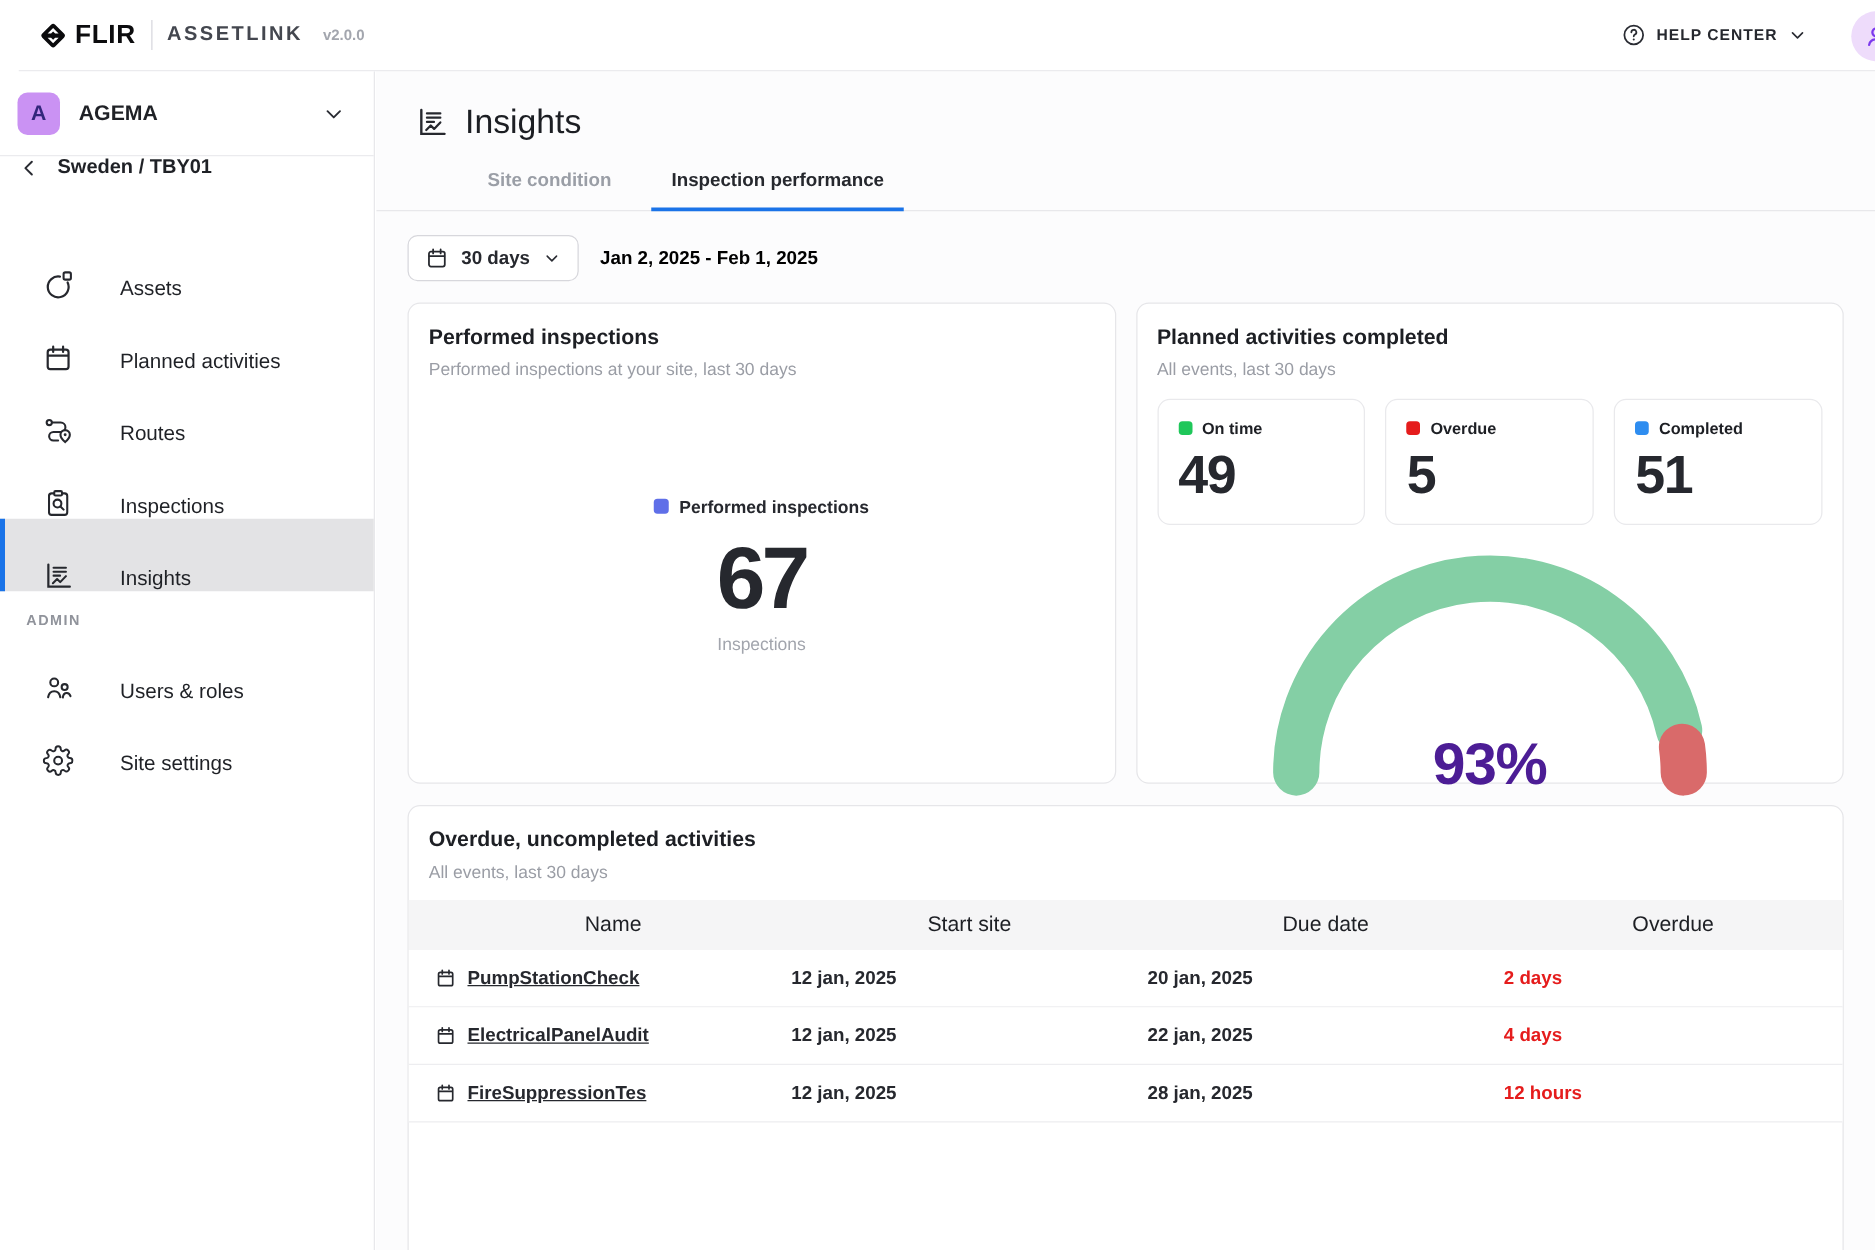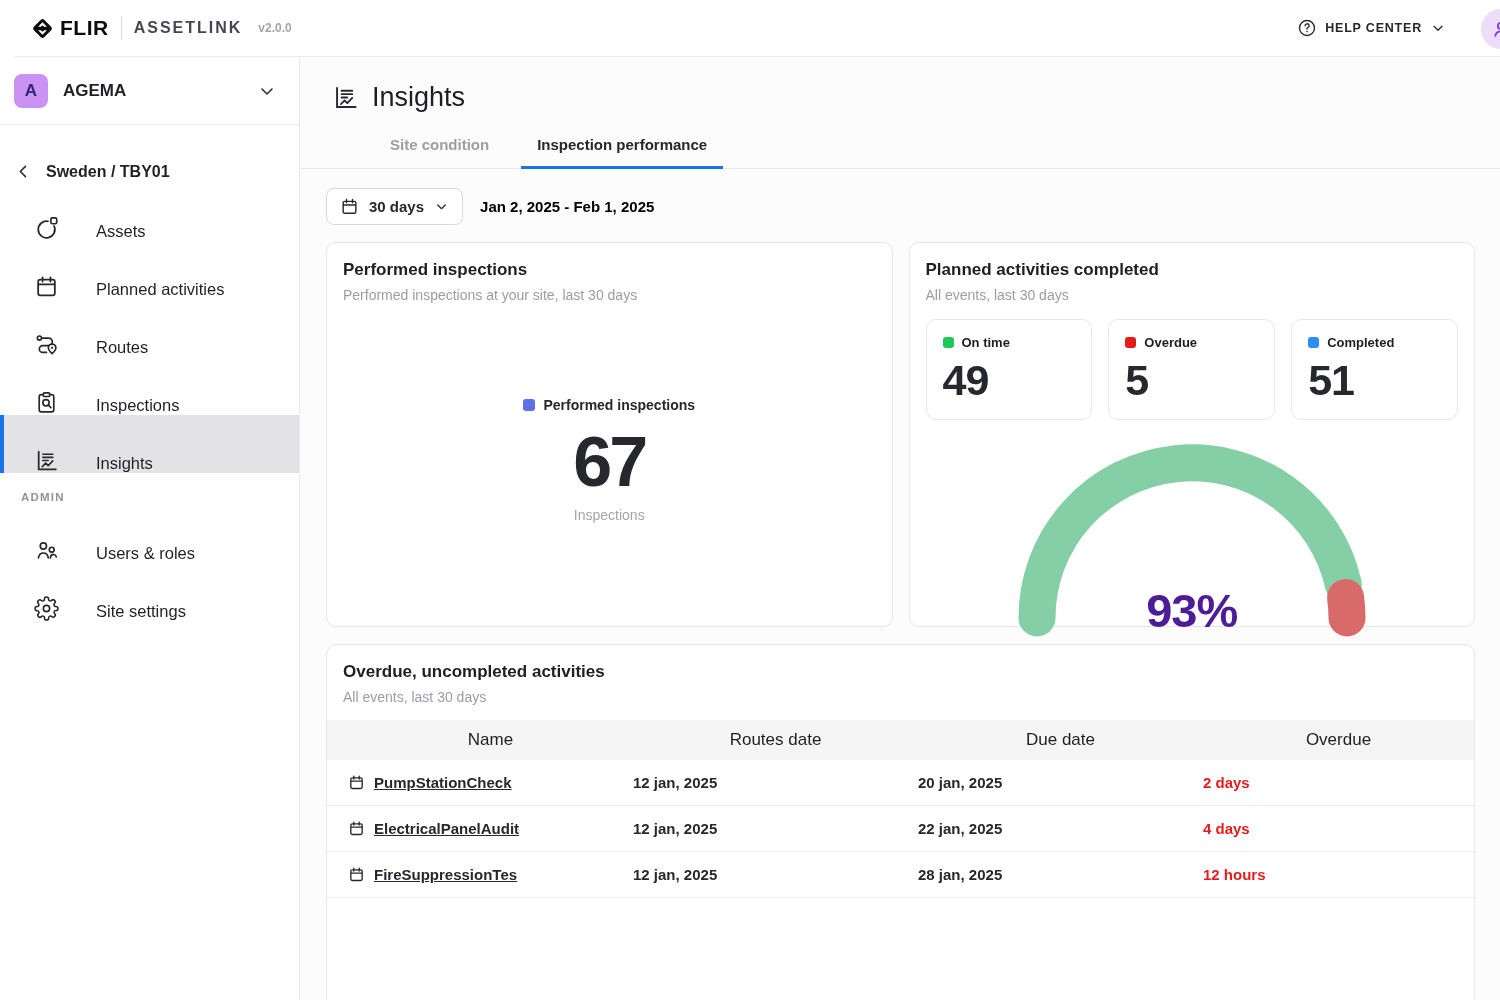--- a/index.html
+++ b/index.html
@@ -36,21 +36,21 @@
   }
   .org-row {
     height:68px; display:flex; align-items:center; padding:0 22px 0 14px;
     border-bottom:1px solid #ebebee; cursor:pointer;
   }
   .org-badge {
     width:34px; height:34px; border-radius:8px; background:#ca92f3; color:#33267b;
     font-size:17px; font-weight:700; display:flex; align-items:center; justify-content:center;
   }
   .org-name { font-size:17px; font-weight:600; margin-left:15px; flex:1; color:#1f2126;}
-  .site-row { height:56px; display:flex; align-items:flex-end; padding:0 14px; cursor:pointer; }
+  .site-row { height:56px; display:flex; align-items:flex-start; padding:0 14px; cursor:pointer; }
   .site-label { font-size:16px; font-weight:600; margin-left:13px; color:#1f2126; }
   .nav { margin-top:2px; }
   .nav-item {
     height:58px; display:flex; align-items:flex-end; padding-left:30px; cursor:pointer;
     border-left:4px solid transparent;
     gap:24px;
   }
   .nav-item.active { background:#e3e3e5; border-left:4px solid #1a73e8; }
   .nav-label { font-size:16.5px; font-weight:500; margin-left:13px; color:#1f2126; }
   .admin-heading { font-size:11.5px; font-weight:700; letter-spacing:1.2px; color:#90939b; padding:18px 0 2px 21px; }
@@ -347,21 +347,21 @@
     </div>
   </div>
 
   <div class="card table-card">
     <div class="card-head">
       <div class="card-title">Overdue, uncompleted activities</div>
       <div class="card-sub">All events, last 30 days</div>
     </div>
     <div class="tbl-header">
       <div class="th">Name</div>
-      <div class="th">Routes date</div>
+      <div class="th">Start site</div>
       <div class="th">Due date</div>
       <div class="th">Overdue</div>
     </div>
 
     <div class="tbl-row">
       <div class="name-cell">
         <span>
           <svg width="17" height="17" viewBox="0 0 24 24">
             <rect x="4" y="5.5" width="16" height="15" rx="2" fill="none" stroke="#26282e" stroke-width="1.9"></rect>
             <path d="M4.5 10 h15 M8.2 3.2 v4 M15.8 3.2 v4" fill="none" stroke="#26282e" stroke-width="1.9" stroke-linecap="round"></path>

